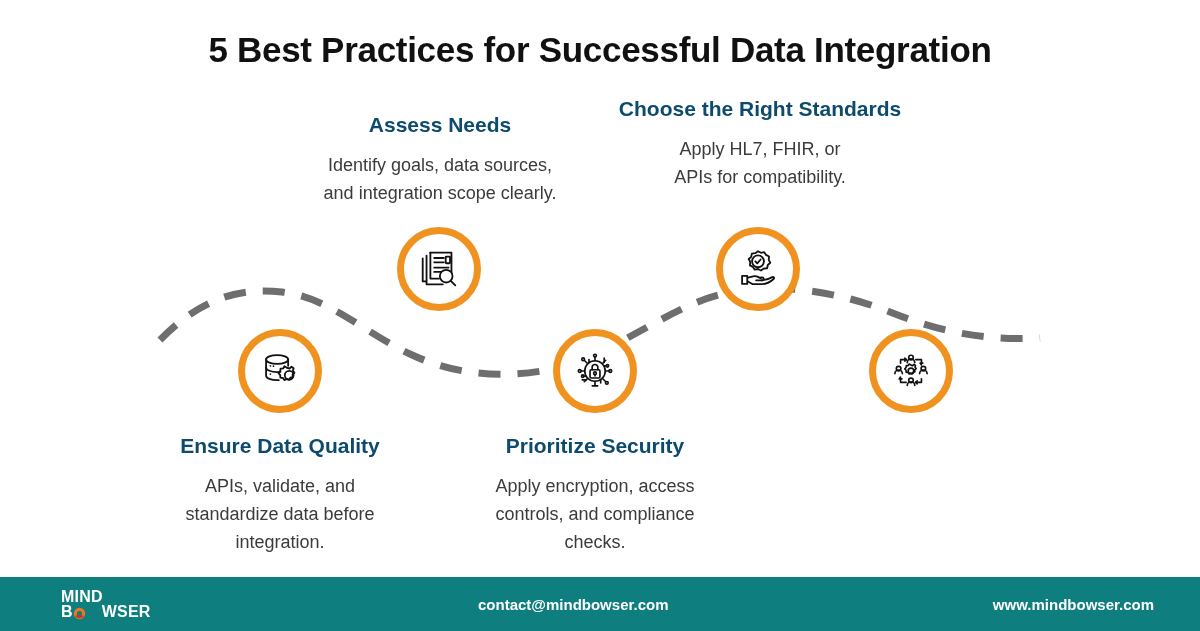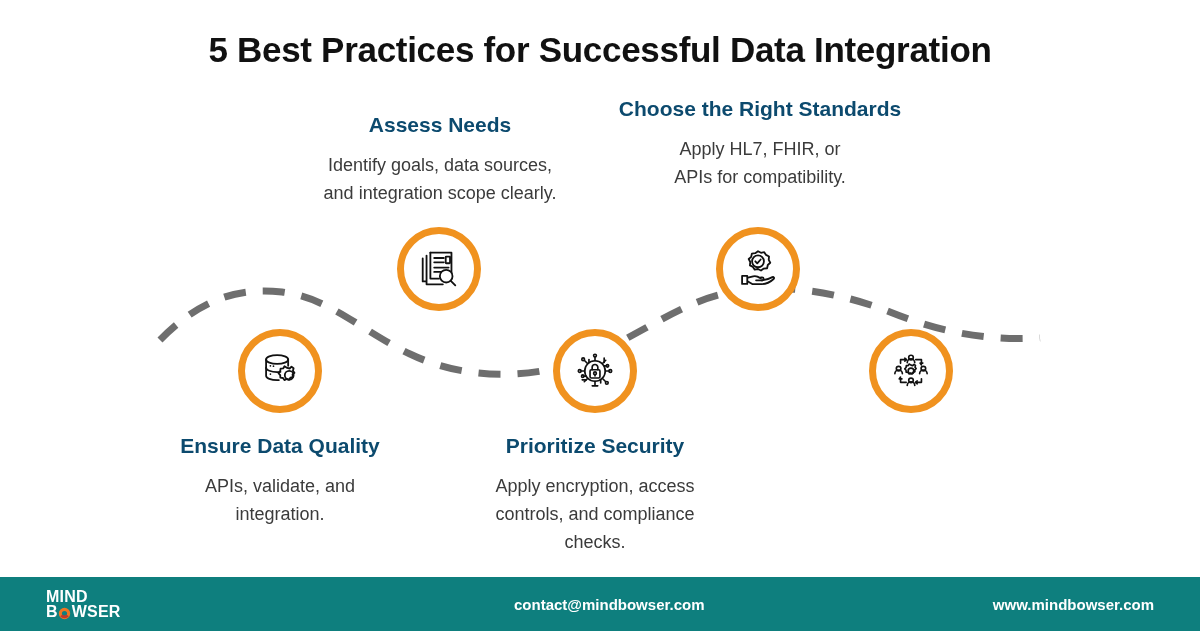--- a/index.html
+++ b/index.html
@@ -98,20 +98,21 @@
     width: 120px;
     height: 34px;
   }
   .logo-line {
     color: #ffffff;
     font-weight: bold;
     font-size: 16px;
     letter-spacing: 0.2px;
     line-height: 15px;
     font-family: "Liberation Sans", sans-serif;
+    margin-left: 15px;
   }
   .logo-row2 {
     display: flex;
     align-items: center;
   }
   .logo-o {
     display: inline-block;
     width: 13px;
     height: 13px;
     margin: 0 0.5px;
@@ -119,21 +120,21 @@
     top: 1px;
   }
   .footer-text {
     position: absolute;
     color: #ffffff;
     font-size: 15px;
     font-weight: bold;
     top: 19px;
     font-family: "Liberation Sans", sans-serif;
   }
-  .footer-email { left: 478px; margin-left: 36px; }
+  .footer-email { left: 478px; }
   .footer-site  { right: 46px; }
 </style>
 </head>
 <body>
 
 <div class="page">
 
   <div class="title">5 Best Practices for Successful Data Integration</div>
 
   <svg class="wave" viewBox="0 0 1200 130" xmlns="http://www.w3.org/2000/svg">
@@ -209,20 +210,21 @@
         <path d="M33 21.3 l2.6 0.6 1.9 -1.9 2.2 1.6 -0.7 2.6 1.6 2.1 -2 1.8 0.3 2.7 -2.6 0.7 -1.3 2.3 -2.5 -1 -2.4 1.2 -1.5 -2.2 -2.7 -0.4 -0.2 -2.7 -1.8 -2 1.8 -2 0.4 -2.7 2.7 -0.2 1.4 -2.3z" transform="translate(-1.5,-0.5)"></path>
         <circle cx="33.6" cy="28.4" r="4.6"></circle>
       </svg>
     </span>
   </div>
 
   <div class="item-text" style="left:100px; top:433px; width:360px;">
     <div class="item-head">Ensure Data Quality</div>
     <div class="item-desc">
       <div>APIs, validate, and</div>
+      <div>standardize data before</div>
       <div>integration.</div>
     </div>
   </div>
 
   <div class="icon-circle" style="left:553px; top:329px;">
     <span>
       <svg width="44" height="44" viewBox="0 0 48 48" fill="none" stroke="#111" stroke-width="1.8" stroke-linecap="round" stroke-linejoin="round" xmlns="http://www.w3.org/2000/svg">
 
         <circle cx="24" cy="24" r="11.2"></circle>
 

